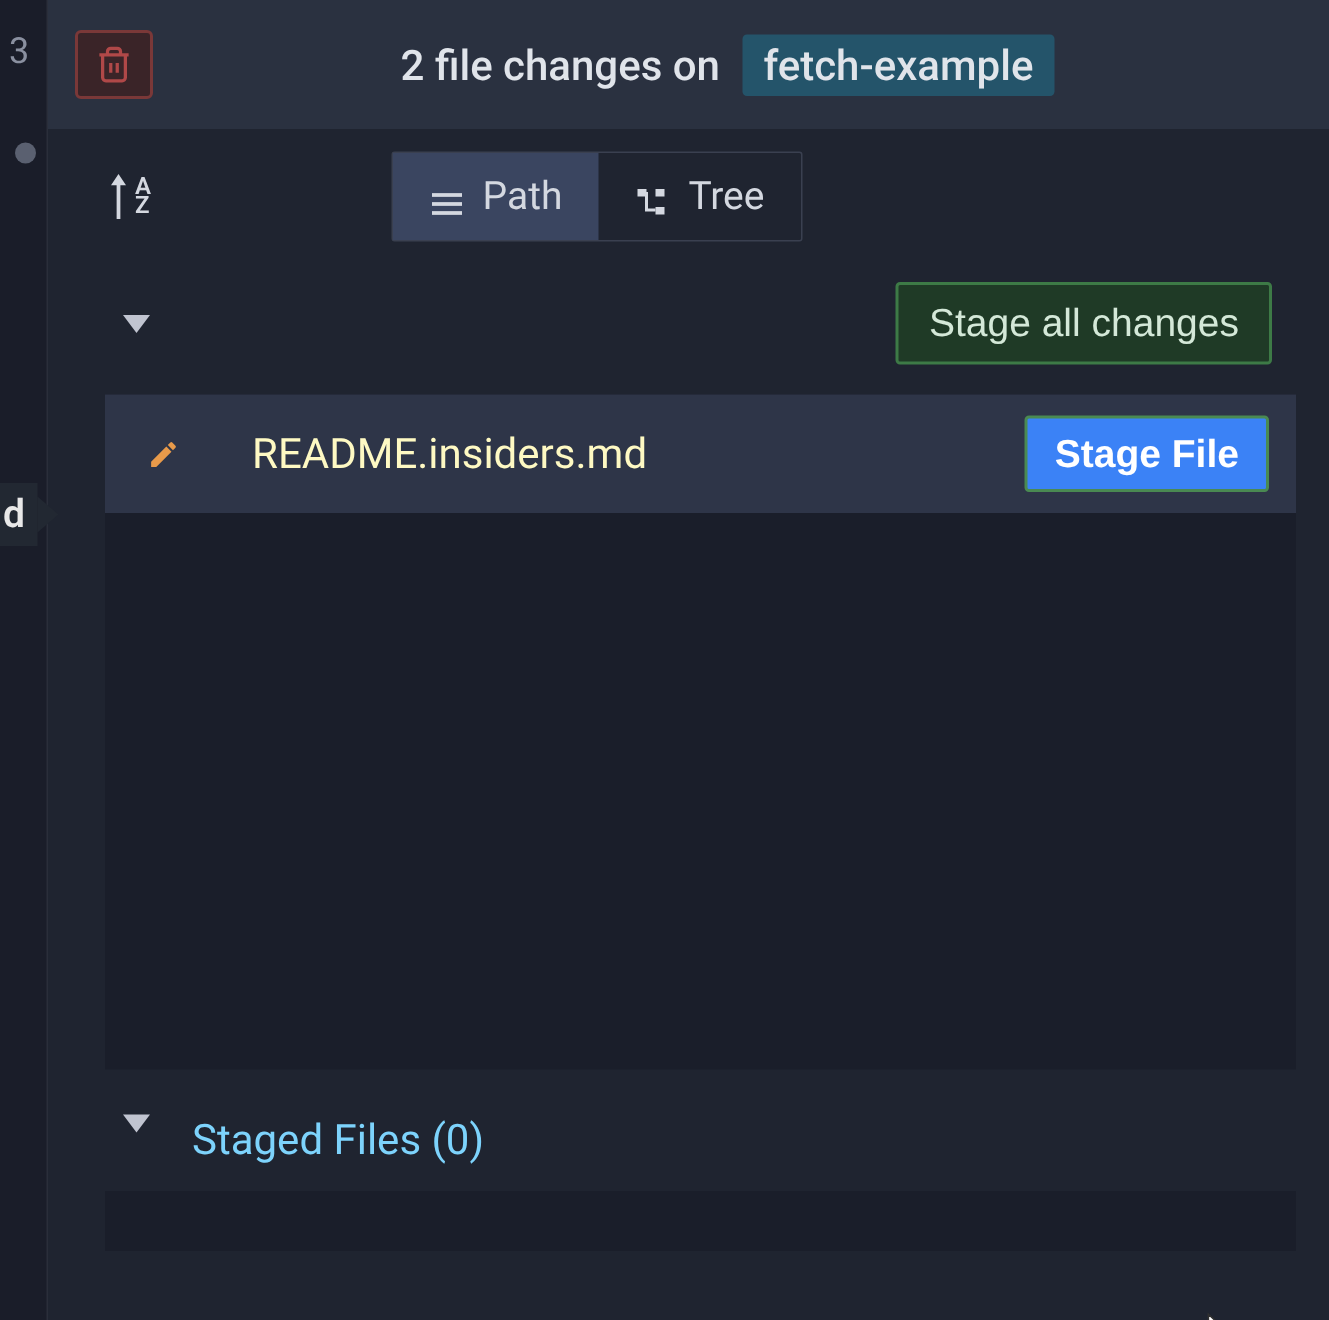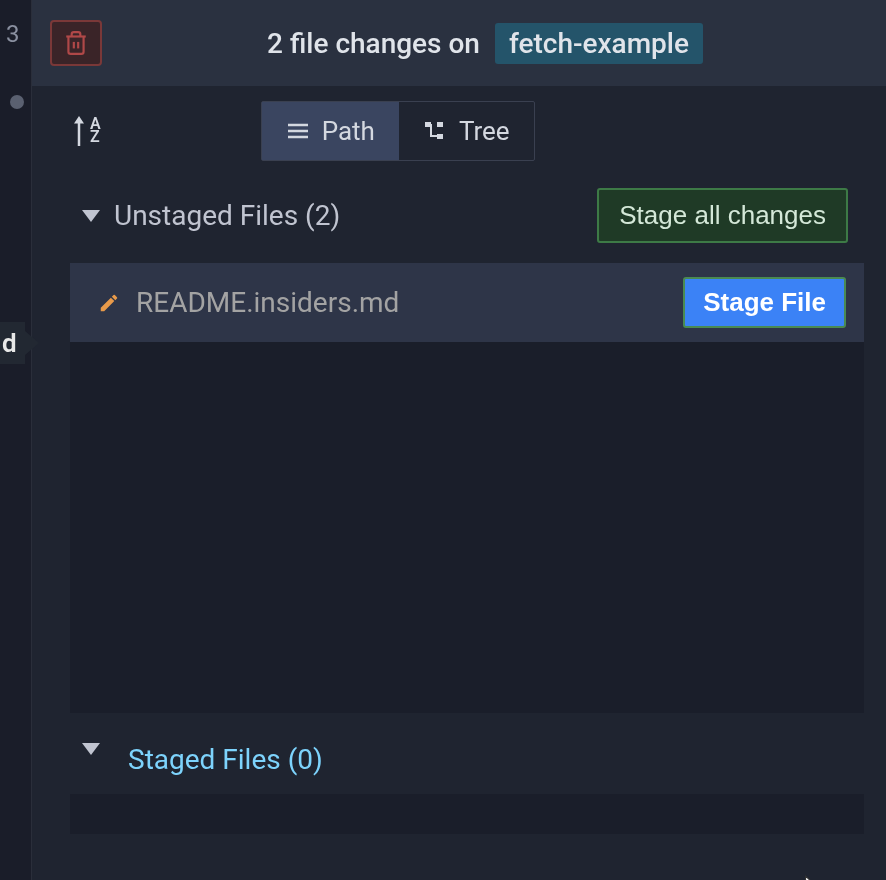--- a/index.html
+++ b/index.html
@@ -106,21 +106,21 @@
       display: flex;
       border: 1px solid #3a4050;
       border-radius: 2px;
     }
     .view-tab {
       padding: 14px 24px;
       font-size: 26px;
       color: #d4d8e0;
       cursor: pointer;
       display: flex;
-      align-items: center;
+      align-items: flex-end;
       gap: 12px;
     }
     .view-tab.active {
       background: #3a4560;
     }
     .section-header {
       display: flex;
       align-items: center;
       justify-content: space-between;
       padding: 12px 38px 12px 50px;
@@ -165,21 +165,22 @@
     }
     .file-row.hovered {
       background: #2e3548;
     }
     .pencil-icon {
       color: #e89a4a;
       transform: rotate(0deg);
     }
     .file-name {
       flex: 1;
-      color: #a3a3a3;
+      color: #fef9c3;
+      margin-left: 32px;
     }
     .stage-file-btn {
       padding: 8px 18px;
       background: #3b82f6;
       border: 2px solid #4a8a52;
       color: #ffffff;
       font-size: 26px;
       font-weight: 600;
       border-radius: 3px;
       cursor: pointer;
@@ -289,21 +290,20 @@
           <path d="M8 4 L8 16 L14 16" stroke="currentColor" stroke-width="2" fill="none"></path>
         </svg>
         <span>Tree</span>
       </div>
     </div>
   </div>
 
   <div class="section-header">
     <div class="section-title-wrap">
       <span class="triangle-down"></span>
-      <span>Unstaged Files (2)</span>
     </div>
     <button class="stage-all-btn">Stage all changes</button>
   </div>
 
   <div class="file-list">
     <div class="file-row hovered">
       <svg class="pencil-icon" width="22" height="22" viewBox="0 0 24 24" fill="currentColor">
         <path d="M3 17.25V21h3.75L17.81 9.94l-3.75-3.75L3 17.25zM20.71 7.04a1 1 0 0 0 0-1.41l-2.34-2.34a1 1 0 0 0-1.41 0l-1.83 1.83 3.75 3.75 1.83-1.83z"></path>
       </svg>
       <span class="file-name">README.insiders.md</span>

